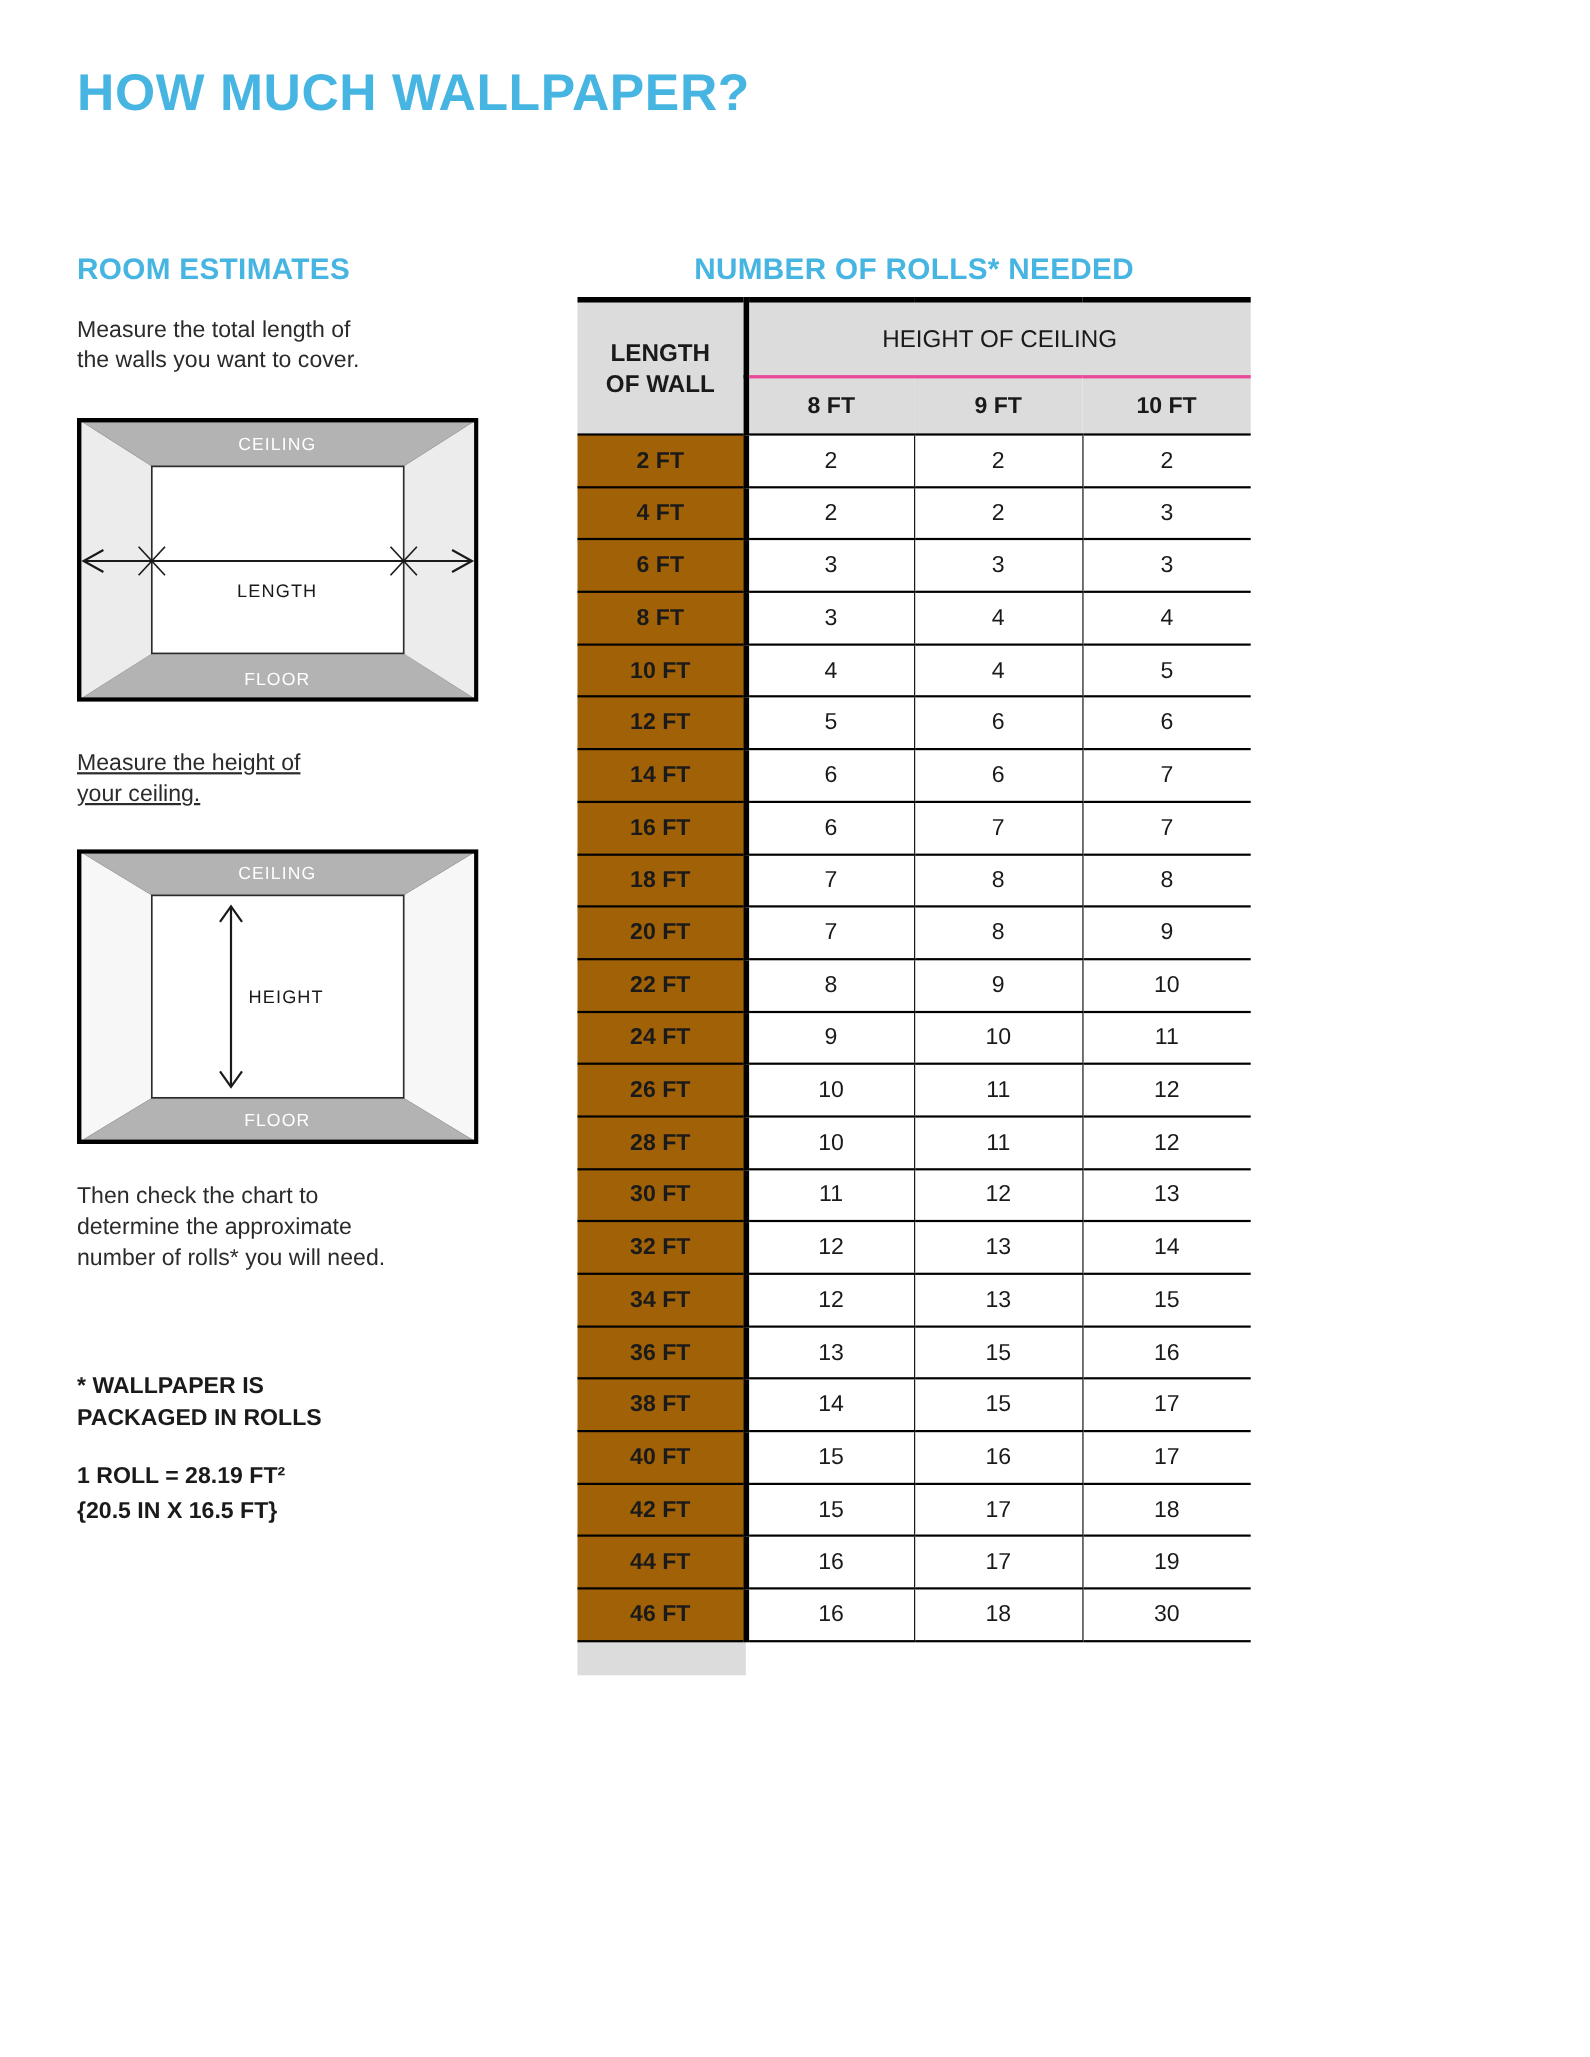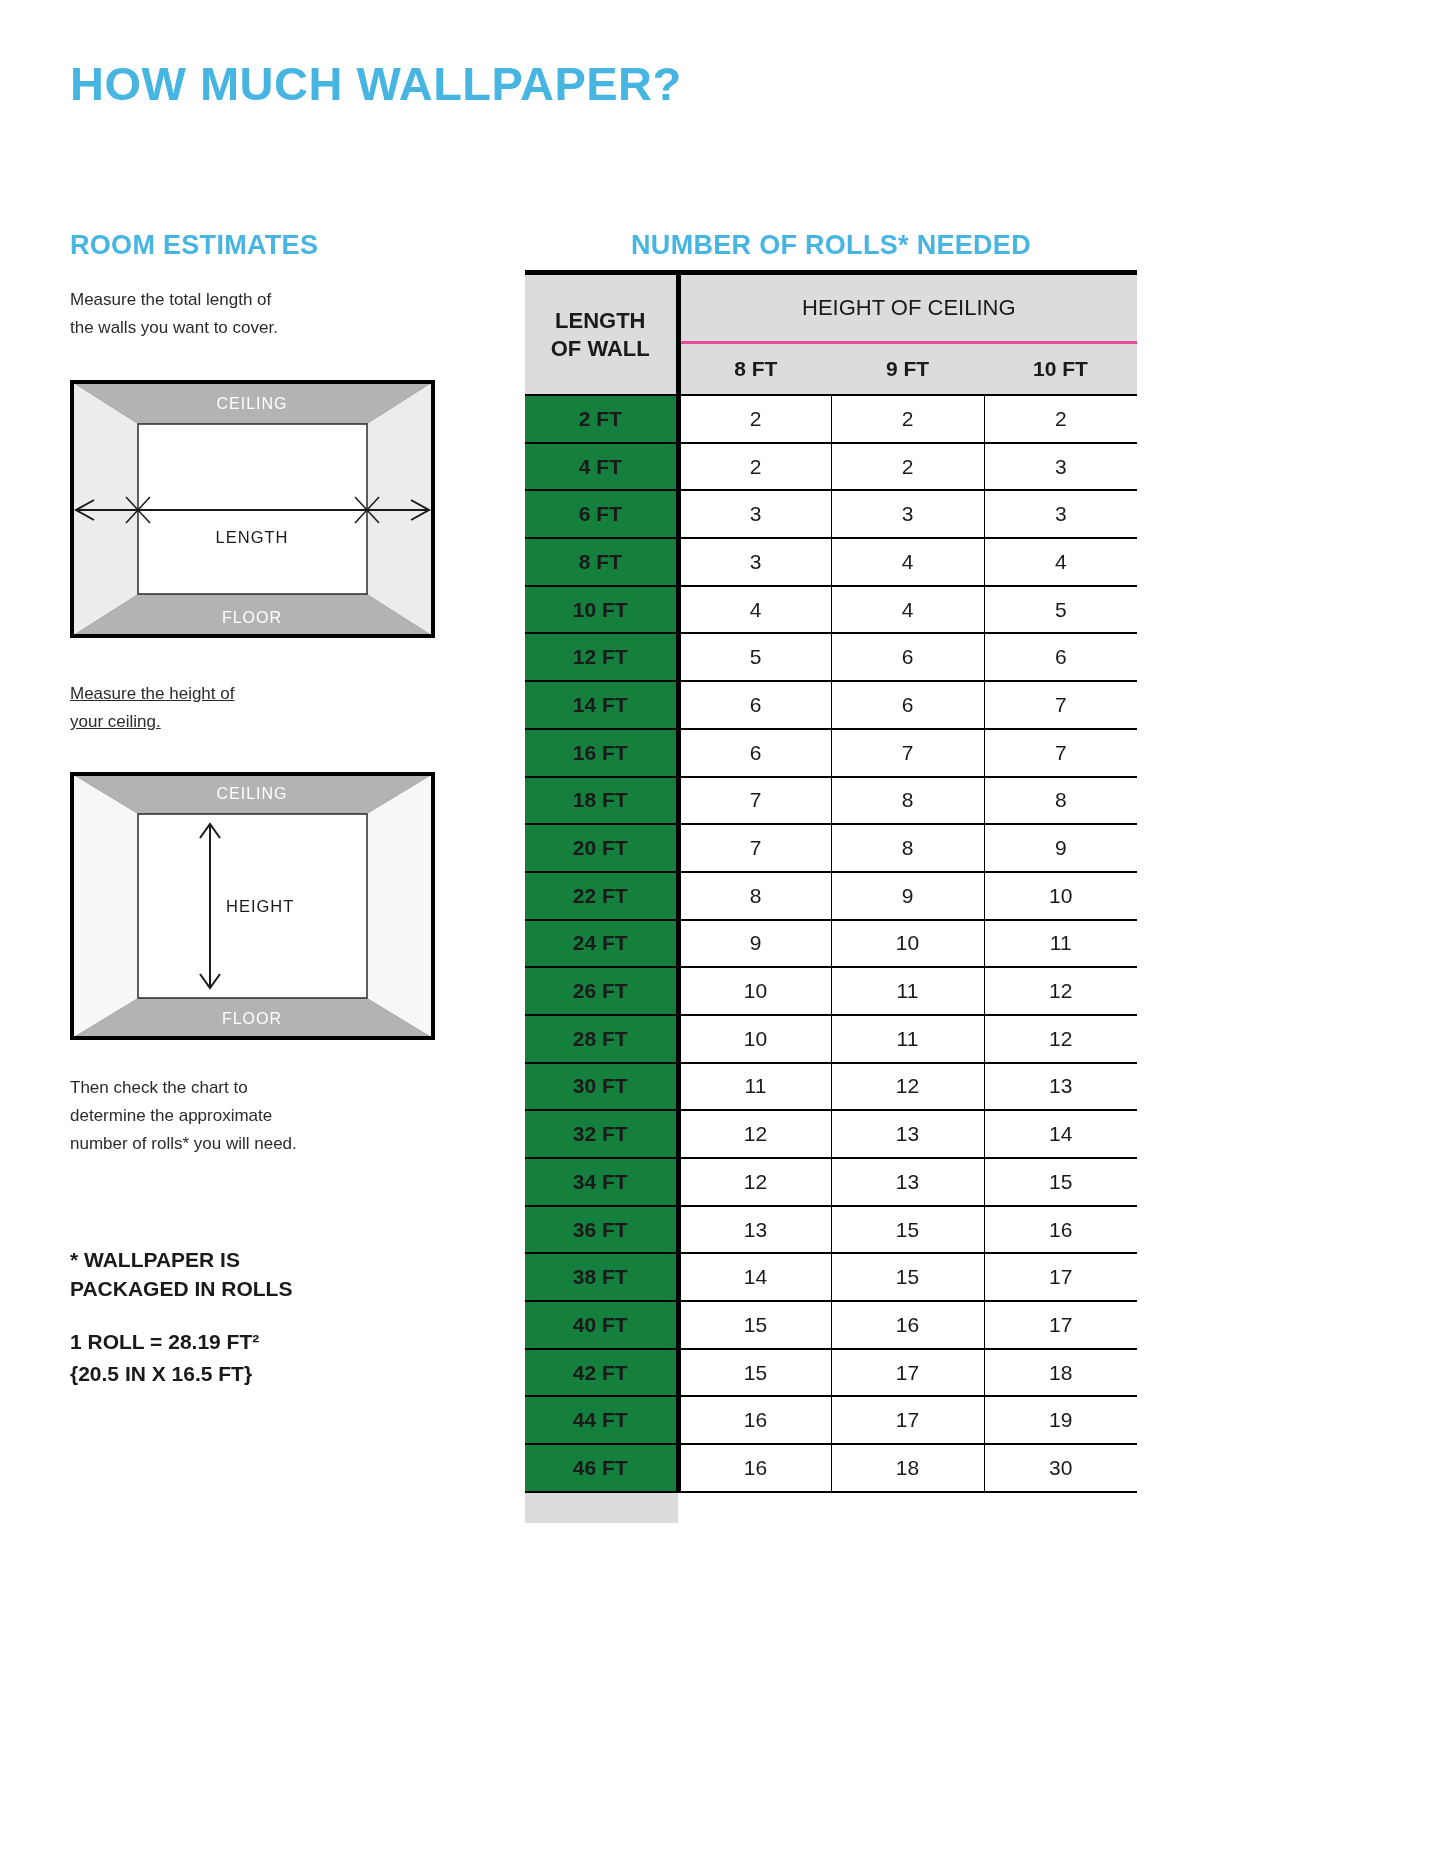--- a/index.html
+++ b/index.html
@@ -26,21 +26,21 @@
     font-size: 27px;
     font-weight: bold;
     color: #47b5e2;
     letter-spacing: 0.3px;
   }
   #room-heading { left: 70px; top: 230px; }
   #table-heading { left: 525px; top: 230px; width: 612px; text-align: center; }
   .para {
     position: absolute;
     left: 70px;
-    font-size: 17px;
+    font-size: 21px;
     line-height: 28px;
     white-space: pre-line;
     color: #2b2b2b;
   }
   #step1 { top: 286px; }
   #step2 { top: 680px; text-decoration: underline; }
   #step3 { top: 1074px; }
   #diagram1 { position: absolute; left: 70px; top: 380px; }
   #diagram2 { position: absolute; left: 70px; top: 772px; }
   .note {
@@ -99,21 +99,21 @@
     border-bottom: 2px solid #000;
     font-weight: bold;
     height: 50px;
   }
   .rolls-table tbody td {
     border-bottom: 2px solid #000;
     height: 45.7px;
     background: #ffffff;
   }
   .rolls-table tbody td.len-cell {
-    background: #15803d;
+    background: #a16207;
     border-right: 5px solid #000;
     font-weight: bold;
   }
   .rolls-table tbody td.val-cell + td.val-cell {
     border-left: 1.5px solid #000;
   }
   .rolls-table tfoot td { border: none; height: 30px; }
   .rolls-table tfoot td.stub-cell { background: #dcdcdc; }
   svg text { font-family: "Liberation Sans", sans-serif; }
 </style>

